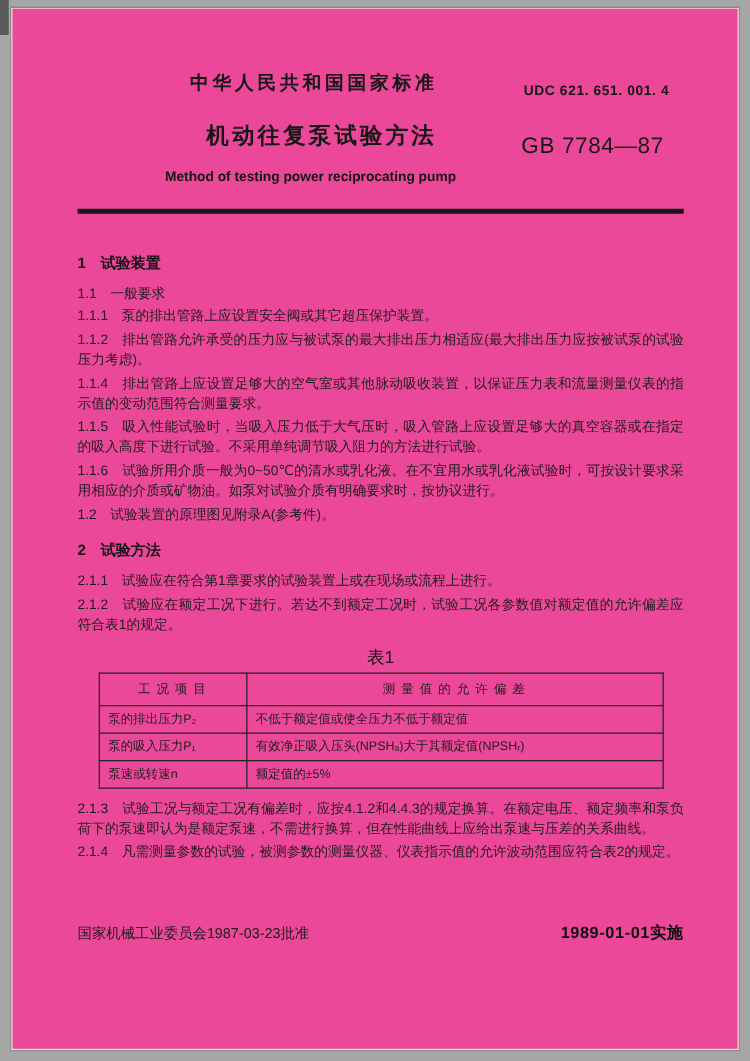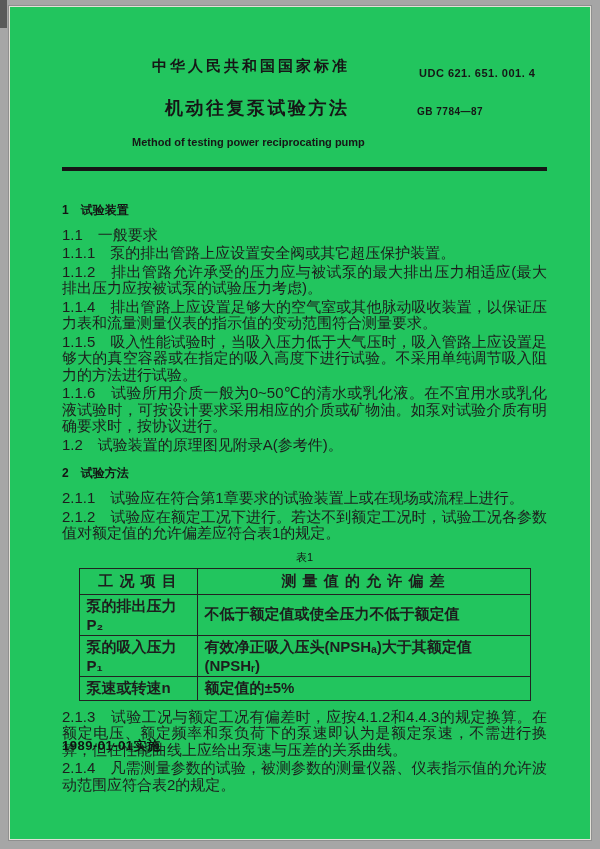--- a/index.html
+++ b/index.html
@@ -10,45 +10,45 @@
     position: relative;
     overflow: hidden;
   }
   .scan { position: absolute; inset: 0; }
   .artifact { position: absolute; background: #3a3a3a; }
   .a1 { left: 36px; top: 7px; width: 36px; height: 9px; border-radius: 5px; transform: rotate(-3deg); }
   .a2 { left: 76px; top: 12px; width: 9px; height: 6px; border-radius: 50%; background:#4a4a4a; }
   .a3 { left: 0; top: 0; width: 7px; height: 28px; background:#5a5a5a; }
   .page {
     position: absolute; left: 9px; top: 6px; width: 582px; height: 834px;
-    background: #22c55e;
+    background: #ec4899;
     box-shadow: 0 0 0 1px #8f8f8f, inset 0 0 0 1px #e3e1d8;
   }
   .content { position: absolute; left: 53px; right: 44px; top: 40px; }
 
   
   .header { position: relative; height: 121px; color: #161616; }
   .std-name { position: absolute; left: 90px; top: 11px; font-size: 15px; letter-spacing: 3px; font-weight: 600; white-space: nowrap; }
   .udc { position: absolute; left: 344px; top: 21px; font-size: 11px; font-weight: 600; letter-spacing: .5px; white-space: nowrap; padding-left: 13px; }
   .doc-title { position: absolute; left: 103px; top: 50px; font-size: 18px; font-weight: 700; letter-spacing: 2.5px; white-space: nowrap; }
-  .std-no { position: absolute; left: 355px; top: 60px; font-size: 10px; font-weight: 700; letter-spacing: .5px; white-space: nowrap; }
+  .std-no { position: absolute; left: 355px; top: 60px; font-size: 18px; font-weight: 400; letter-spacing: .5px; white-space: nowrap; }
   .title-en { position: absolute; left: 70px; top: 90px; font-size: 11px; font-weight: 700; white-space: nowrap; }
   .rule { height: 3.5px; background: #161616; }
 
   
   .body-text { margin-top: 31px; color: #1d1d1d; }
   .sec-heading { font-size: 12px; font-weight: 700; margin: 12px 0 8px; color: #141414; }
   .body-text .sec-heading:first-child { margin-top: 16px; }
-  .para { font-size: 15px; line-height: 16.5px; margin: 0 0 2px; text-align: justify; }
+  .para { font-size: 11px; line-height: 16.5px; margin: 0 0 2px; text-align: justify; }
 
   
-  .tbl-caption { text-align: center; font-size: 11px; margin: 8px 0 3px; color: #141414; }
+  .tbl-caption { text-align: center; font-size: 14px; margin: 8px 0 3px; color: #141414; }
   table.t1 { border-collapse: collapse; margin: 0 auto 8px; width: 452px; table-layout: fixed; }
   .t1 col.c1 { width: 118px; }
-  .t1 th, .t1 td { border: 1.2px solid #222; font-size: 15px; font-weight: 700; padding: 2px 7px; color: #1d1d1d; }
+  .t1 th, .t1 td { border: 1.2px solid #222; font-size: 10px; font-weight: 400; padding: 2px 7px; color: #1d1d1d; }
   .t1 th { text-align: center; height: 21px; letter-spacing: 1px; }
   .t1 td { height: 17px; text-align: left; margin-top: 23px; }
   .after-tbl { margin-top: 4px; }
 
   
   .footer { position: absolute; left: 53px; right: 44px; top: 731px; display: flex; justify-content: space-between; align-items: baseline; }
   .approval { font-size: 11.5px; color: #1b1b1b; }
   .impl { font-size: 13px; font-weight: 700; color: #101010; letter-spacing: .5px; }
 </style>
 </head>
@@ -113,16 +113,17 @@
             </tr>
           </tbody>
         </table>
 
         <p class="para after-tbl">2.1.3　试验工况与额定工况有偏差时，应按4.1.2和4.4.3的规定换算。在额定电压、额定频率和泵负荷下的泵速即认为是额定泵速，不需进行换算，但在性能曲线上应给出泵速与压差的关系曲线。</p>
         <p class="para">2.1.4　凡需测量参数的试验，被测参数的测量仪器、仪表指示值的允许波动范围应符合表2的规定。</p>
       </div>
     </div>
 
     <div class="footer">
+      <div class="approval">国家机械工业委员会1987-03-23批准</div>
       <div class="impl">1989-01-01实施</div>
     </div>
   </div>
 </div>
 
 </body></html>

